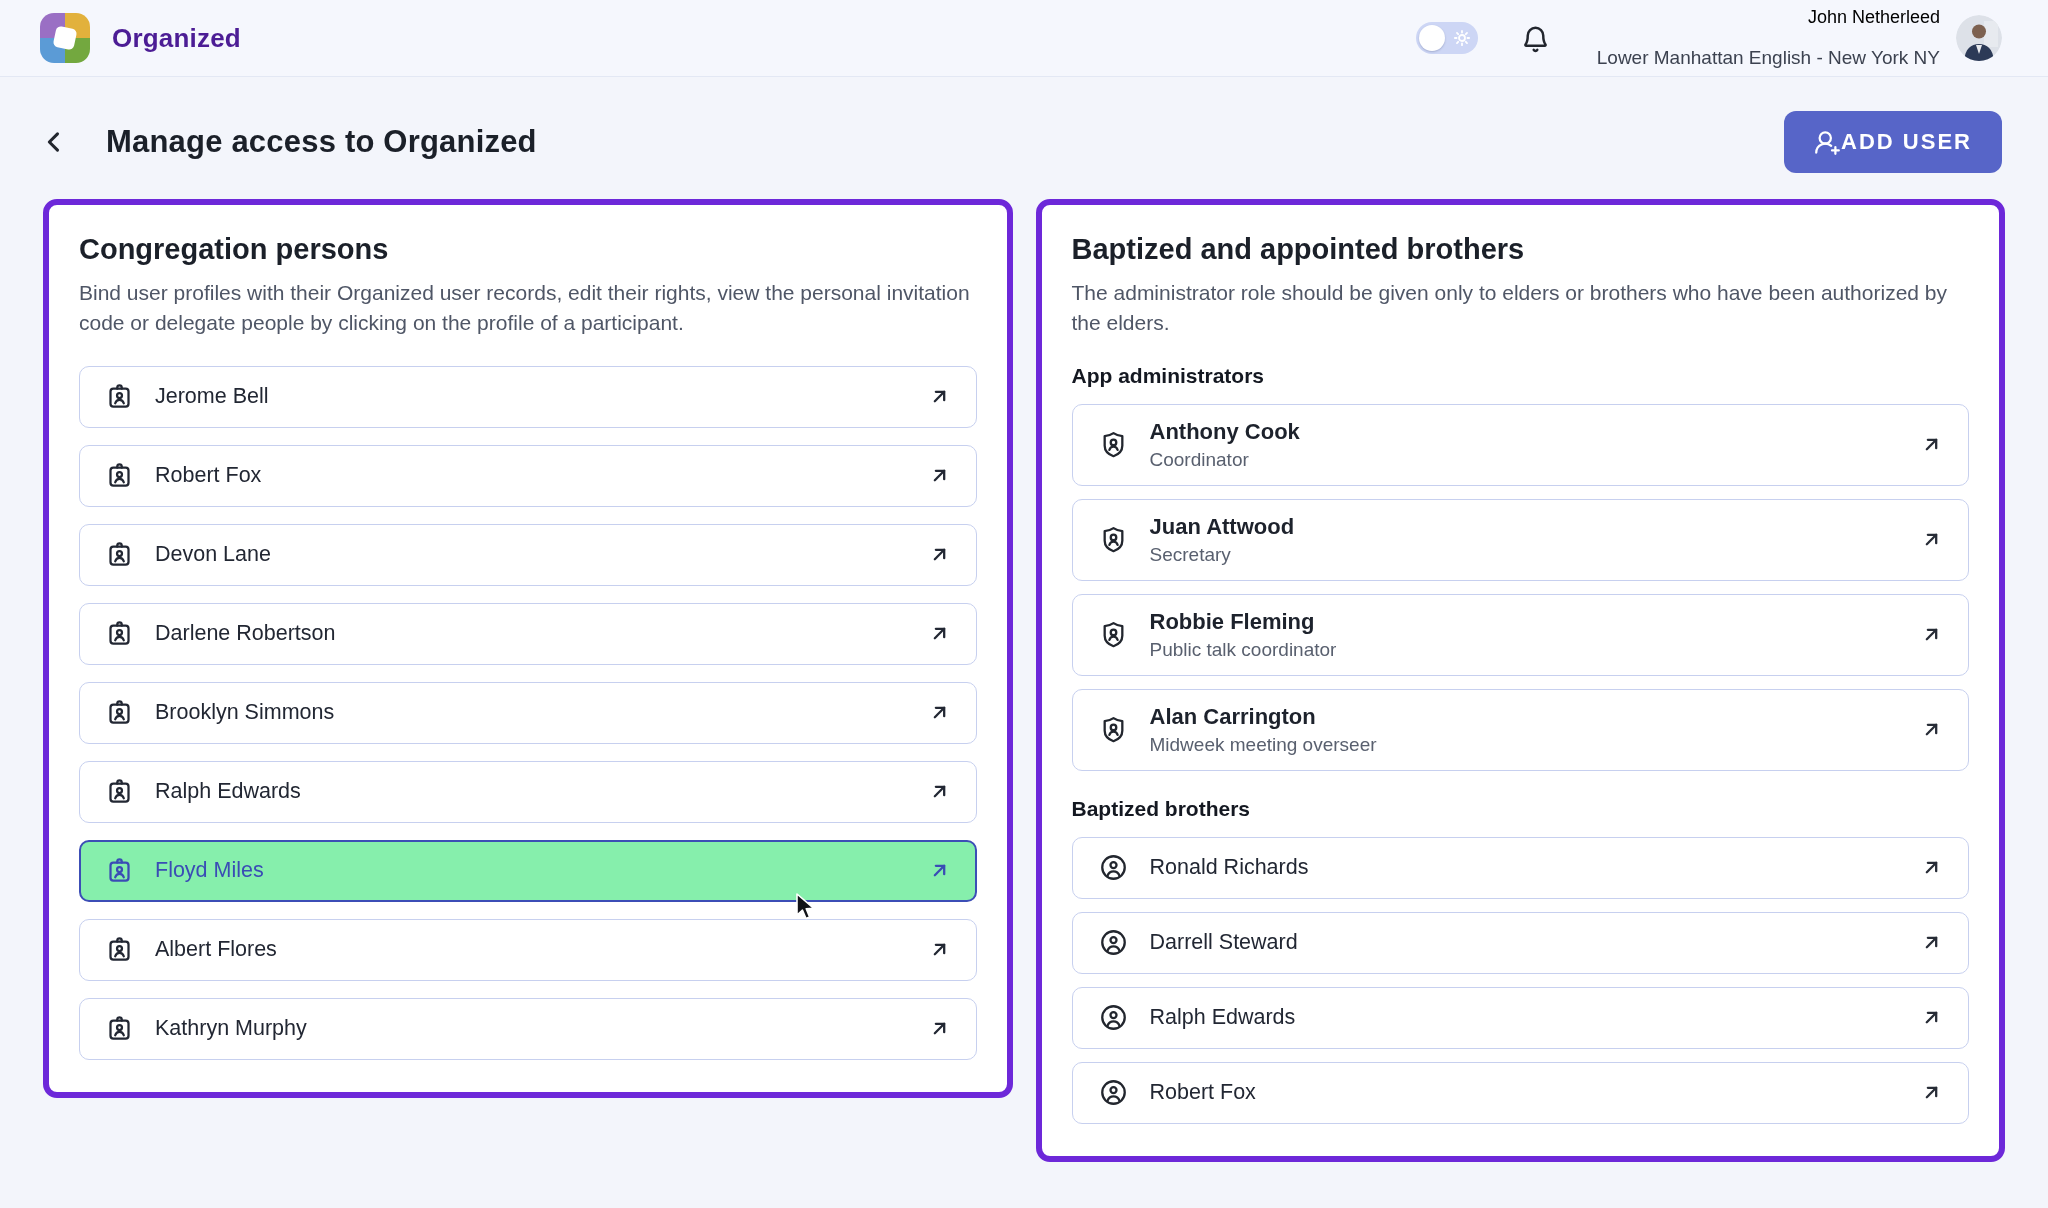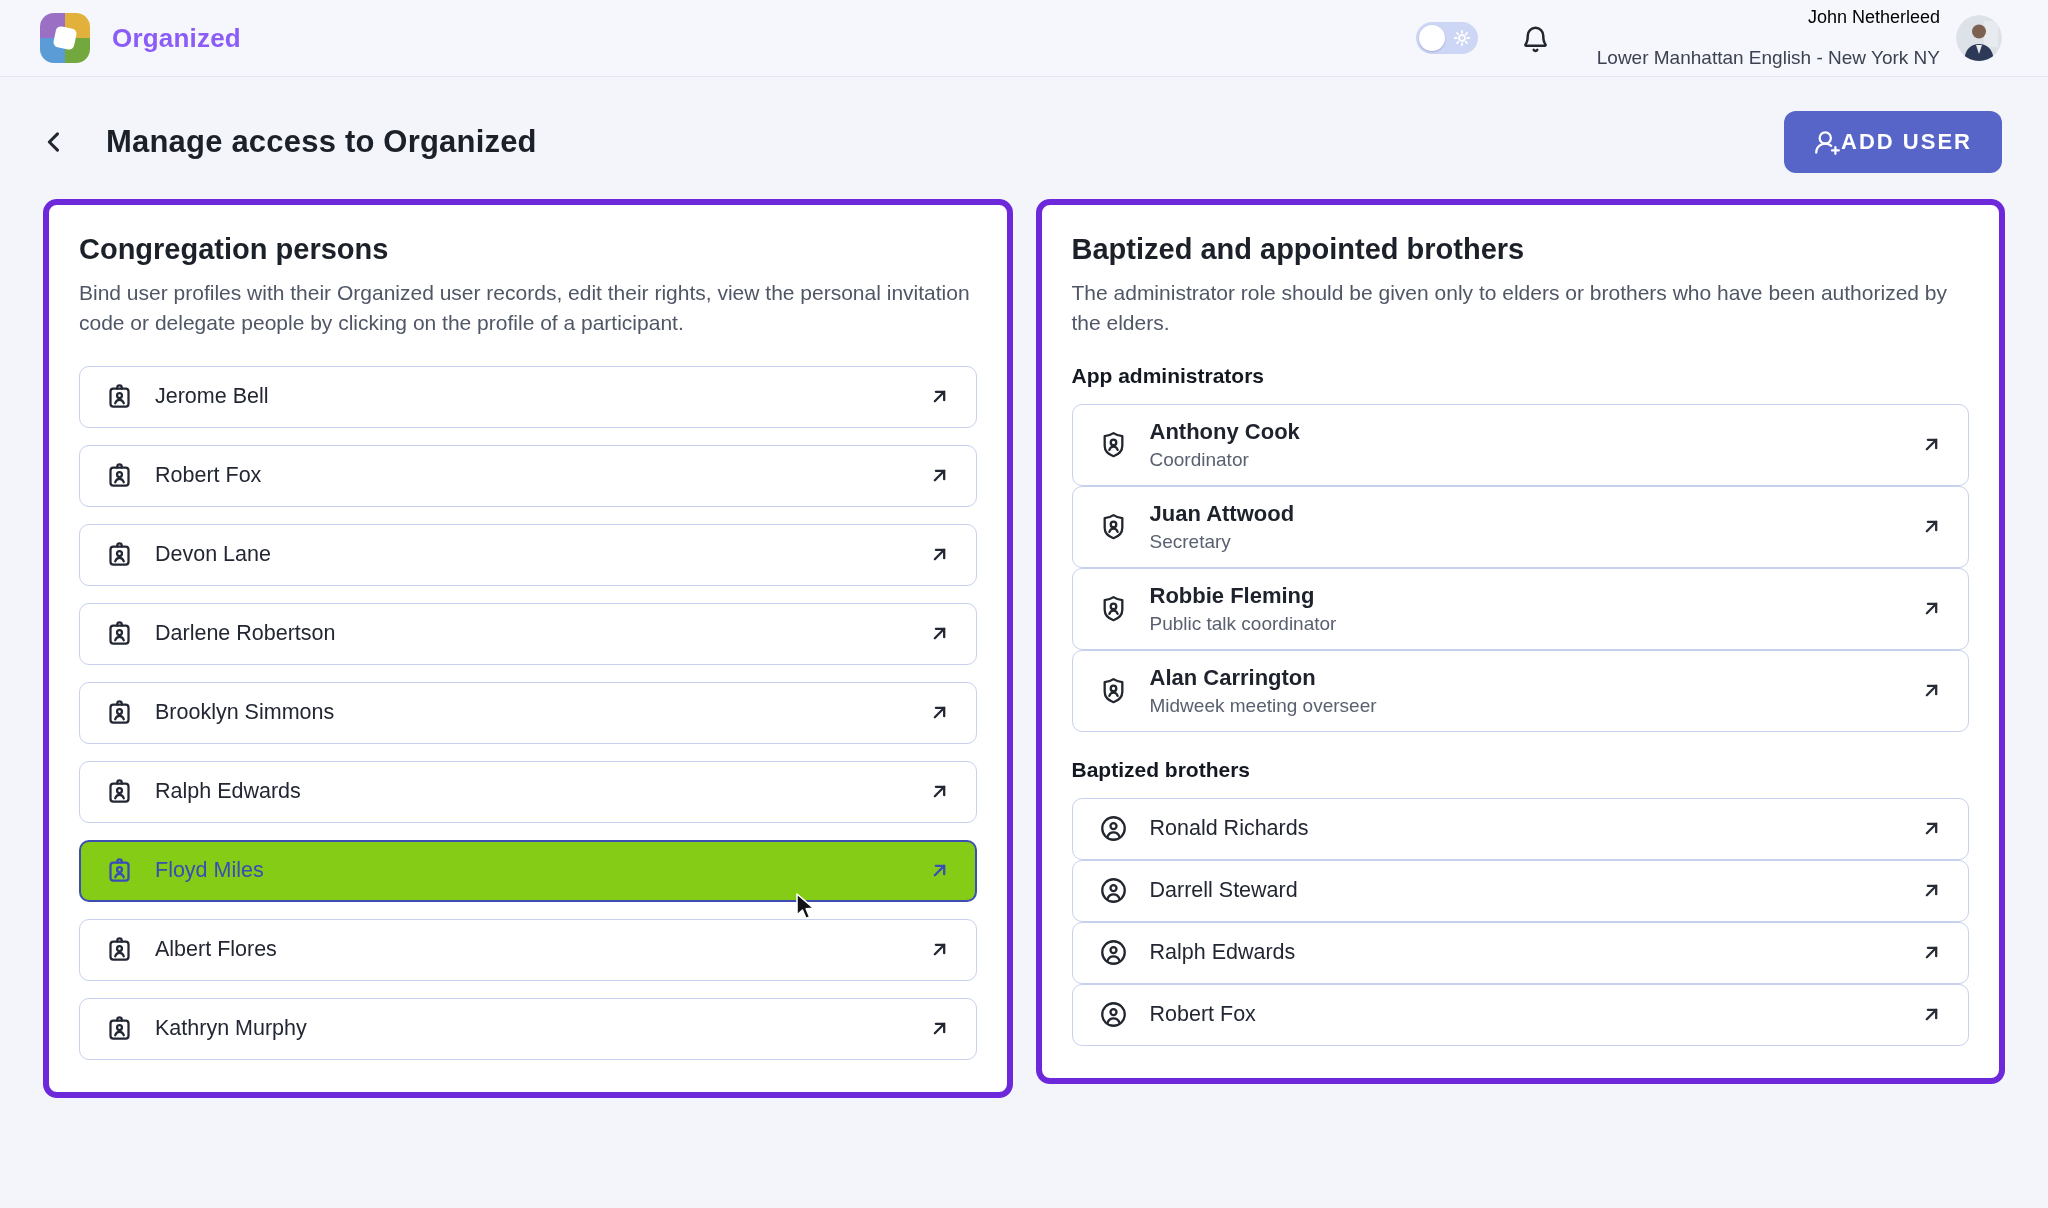--- a/index.html
+++ b/index.html
@@ -21,21 +21,21 @@
   .logo-wrap { display:flex; align-items:center; cursor:pointer; }
   .logo { width:50px; height:50px; border-radius:14px; position:relative;
     background:conic-gradient(from 0deg, #e2b13c 0deg 90deg, #73a83f 90deg 180deg, #5b9bd6 180deg 270deg, #9a6fc4 270deg 360deg);
     overflow:hidden;
   }
   .logo .pin {
     position:absolute; left:50%; top:50%; width:21px; height:21px;
     background:#fff; border-radius:5px;
     transform:translate(-50%,-50%) rotate(12deg);
   }
-  .app-name { font-size:26px; font-weight:700; margin-left:22px; color:#8b5cf6; letter-spacing:.2px; }
+  .app-name { font-size:26px; font-weight:700; margin-left:22px; color:#4c1d95; letter-spacing:.2px; }
   .header-spacer { flex:1; }
   .toggle {
     width:62px; height:32px; border-radius:16px; background:#cdd6f5;
     position:relative; cursor:pointer; flex:none;
   }
   .toggle .knob {
     position:absolute; left:3px; top:3px; width:26px; height:26px;
     background:#fff; border-radius:50%; box-shadow:0 1px 2px rgba(40,50,100,.25);
   }
   .toggle .sun { position:absolute; right:7px; top:7px; }
@@ -67,25 +67,25 @@
   .rows { display:flex; flex-direction:column; gap:17px; margin-top:28px; }
   .row {
     display:flex; align-items:center;
     height:62px; padding:0 24px 0 26px;
     background:#fff; border:1px solid #c7d0ef; border-radius:10px;
     color:#222733; cursor:pointer;
   }
   .row .name { font-size:21.5px; font-weight:500; margin-left:22px; }
   .row .spacer { flex:1; }
   .row.selected {
-    border:2px solid #3c4eb6; background:#84cc16; color:#3a4cb5;
+    border:2px solid #3c4eb6; background:#86efac; color:#3a4cb5;
     padding:0 23px 0 25px;
   }
   .section-label { font-size:21px; font-weight:700; color:#141821; margin-top:26px; }
-  .rows-admin { display:flex; flex-direction:column; margin-top:16px; }
+  .rows-admin { display:flex; flex-direction:column; gap:13px; margin-top:16px; }
   .row-2l {
     display:flex; align-items:center;
     height:82px; padding:0 24px 0 26px;
     background:#fff; border:1px solid #c7d0ef; border-radius:10px;
     color:#1d222c; cursor:pointer;
   }
   .row-2l .txt { margin-left:22px; }
   .row-2l .name { font-size:22px; font-weight:600; }
   .row-2l .role { font-size:19px; color:#59606f; margin-top:4px; }
   .row-2l .spacer { flex:1; }

